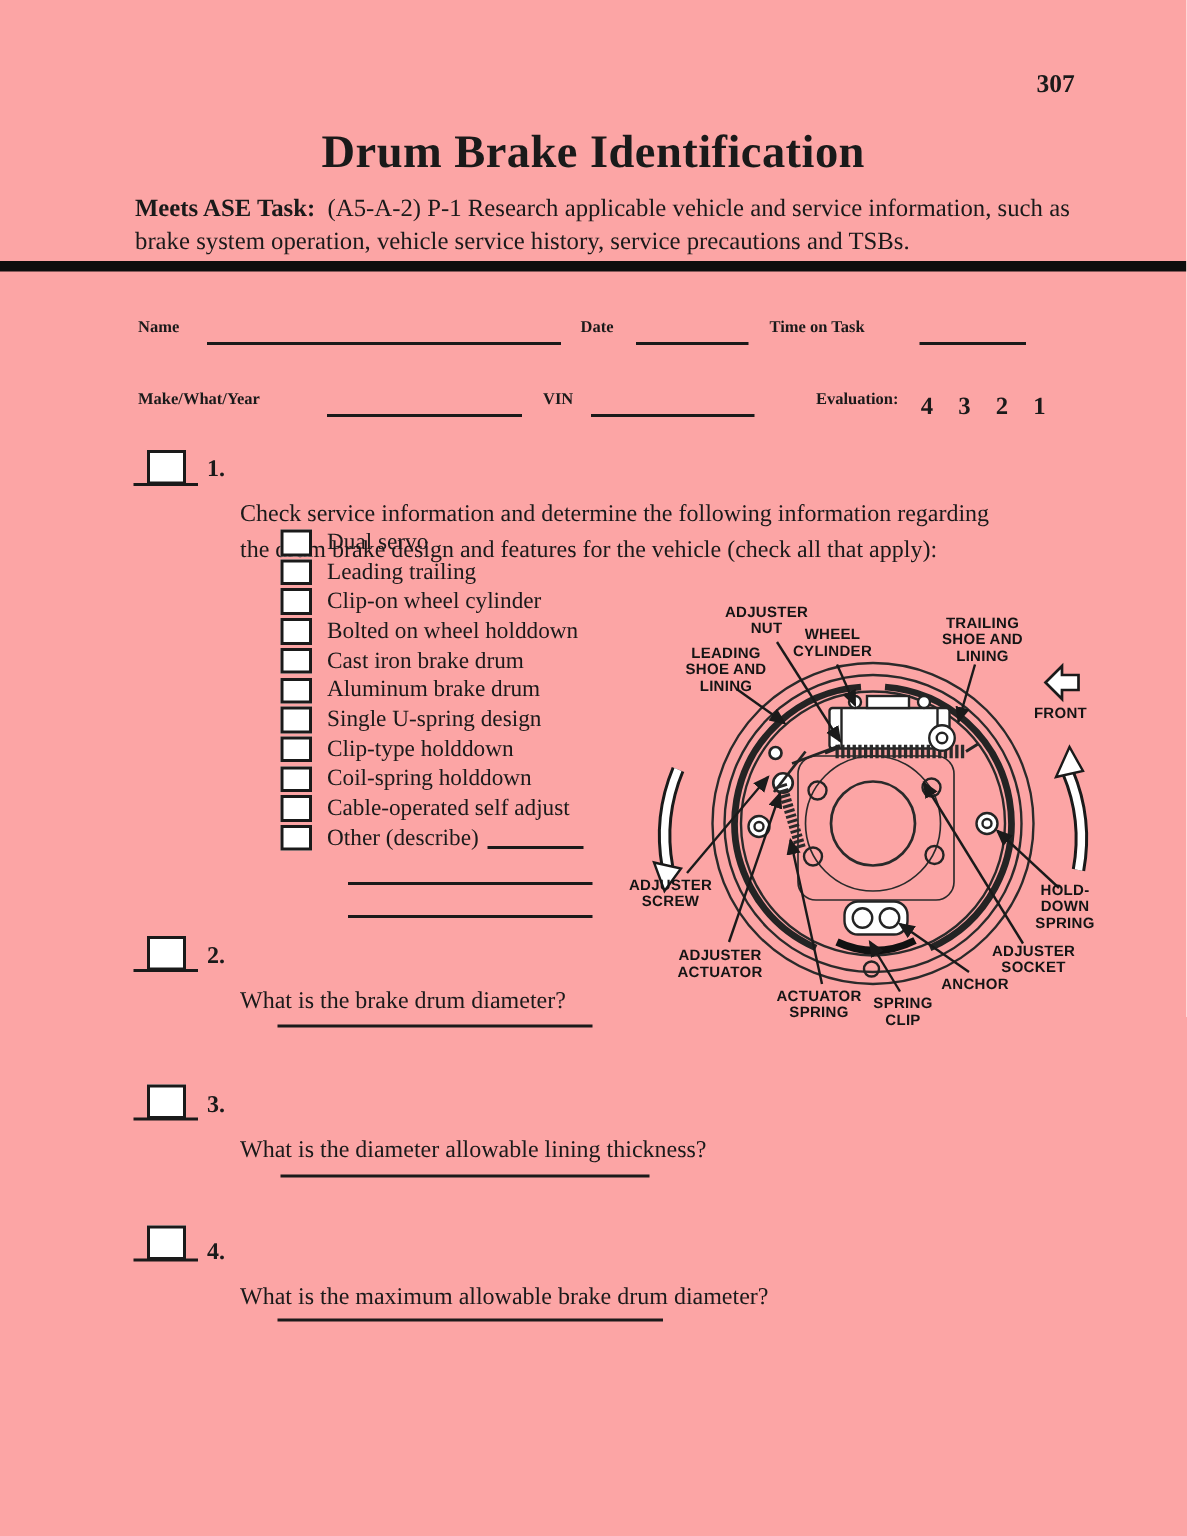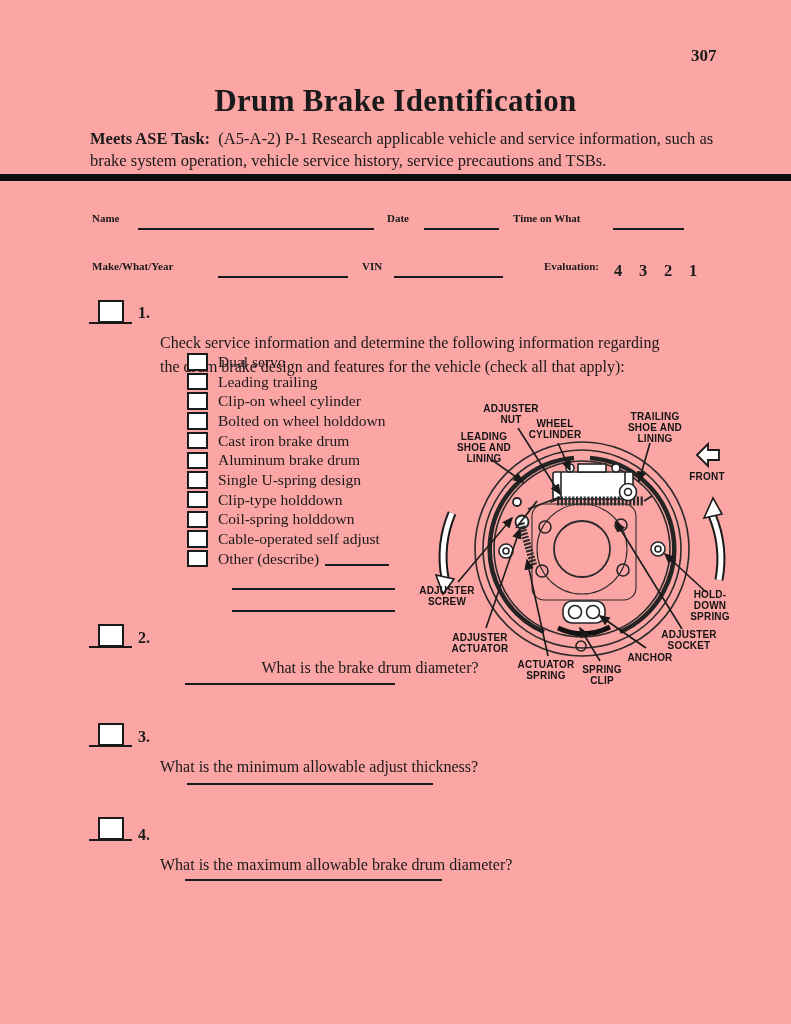--- a/index.html
+++ b/index.html
@@ -43,21 +43,21 @@
   <h1 class="title">Drum Brake Identification</h1>
 
   <p class="ase"><b>Meets ASE Task:</b>&nbsp; <span>(A5-A-2) P-1  Research applicable vehicle and service information, such as brake system operation, vehicle service history, service precautions and TSBs.</span></p>
 
   <div class="rule"></div>
 
   <span class="lbl" style="left:92px; top:212px;">Name</span>
   <span class="wline" style="left:138px; top:228px; width:236px;"></span>
   <span class="lbl" style="left:387px; top:212px;">Date</span>
   <span class="wline" style="left:424px; top:228px; width:75px;"></span>
-  <span class="lbl" style="left:513px; top:212px;">Time on What</span>
+  <span class="lbl" style="left:513px; top:212px;">Time on Task</span>
   <span class="wline" style="left:613px; top:228px; width:71px;"></span>
 
   <span class="lbl" style="left:92px; top:260px;">Make/What/Year</span>
   <span class="wline" style="left:218px; top:276px; width:130px;"></span>
   <span class="lbl" style="left:362px; top:260px;">VIN</span>
   <span class="wline" style="left:394px; top:276px; width:109px;"></span>
   <span class="lbl" style="left:544px; top:260px;">Evaluation:</span>
   <div class="evalnums">
     <span>4</span>
     <span>3</span>
@@ -117,27 +117,27 @@
         <span class="chk-line"></span>
       </div>
   </div>
 
   <span class="wline" style="left:232px; top:588px; width:163px;"></span>
   <span class="wline" style="left:232px; top:610px; width:163px;"></span>
 
   <span class="qbox" style="left:98px; top:624px;"></span>
   <span class="wline" style="left:89px; top:646px; width:43px;"></span>
   <span class="qnum" style="left:138px; top:629px;">2.</span>
-  <div class="qtext" style="left:160px; top:629px; width:420px;text-align:center;">What is the brake drum diameter?</div>
+  <div class="qtext" style="left:160px; top:629px; width:420px;">What is the brake drum diameter?</div>
   <span class="wline" style="left:185px; top:683px; width:210px;"></span>
 
   <span class="qbox" style="left:98px; top:723px;"></span>
   <span class="wline" style="left:89px; top:745px; width:43px;"></span>
   <span class="qnum" style="left:138px; top:728px;">3.</span>
-  <div class="qtext" style="left:160px; top:728px; width:460px;">What is the minimum allowable adjust thickness?</div>
+  <div class="qtext" style="left:160px; top:728px; width:460px;">What is the diameter allowable lining thickness?</div>
   <span class="wline" style="left:187px; top:783px; width:246px;"></span>
 
   <span class="qbox" style="left:98px; top:817px;"></span>
   <span class="wline" style="left:89px; top:839px; width:43px;"></span>
   <span class="qnum" style="left:138px; top:826px;">4.</span>
   <div class="qtext" style="left:160px; top:826px; width:480px;">What is the maximum allowable brake drum diameter?</div>
   <span class="wline" style="left:185px; top:879px; width:257px;"></span>
 
   <div class="diagram">
     <svg width="345" height="310" viewBox="0 0 345 310">

